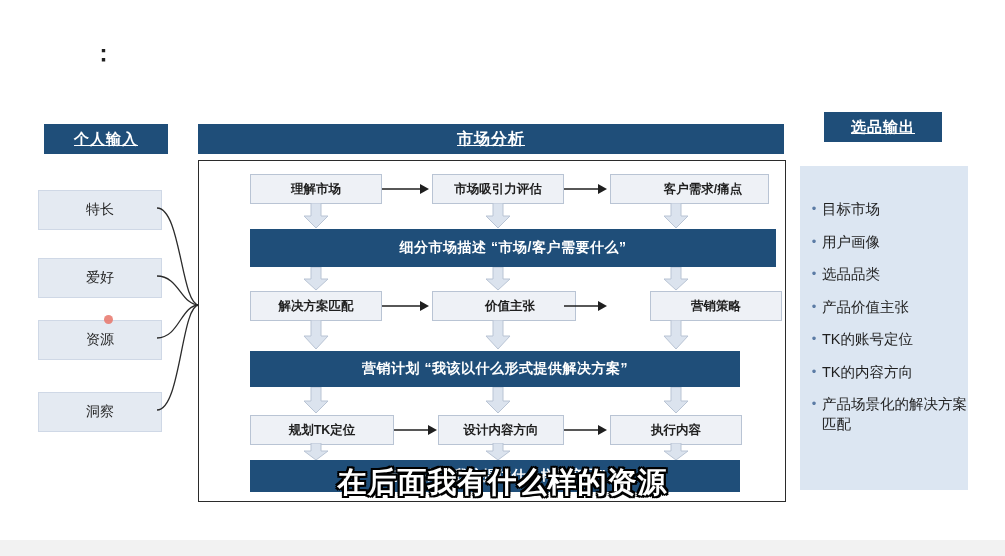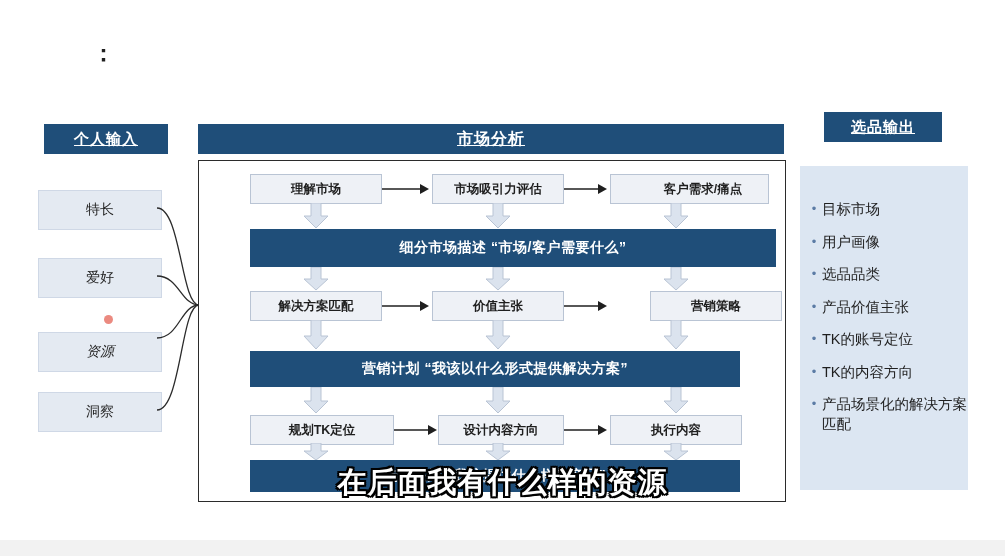--- a/index.html
+++ b/index.html
@@ -68,21 +68,21 @@
     background: #e4eaf2;
     border: 1px solid #cfd8e6;
     display: flex;
     align-items: center;
     justify-content: center;
     font-size: 14px;
     color: #1f1f1f;
   }
   #in-0 { top: 190px; }
   #in-1 { top: 258px; }
-  #in-2 { top: 332px; font-style: italic; }
+  #in-2 { top: 320px; }
   #in-3 { top: 392px; }
 
   
   #cursor-dot {
     position: absolute;
     left: 104px;
     top: 315px;
     width: 9px;
     height: 9px;
     border-radius: 50%;
@@ -135,21 +135,21 @@
   }
 
   
   #b-r1-c1 { left: 250px; top: 174px; width: 130px; height: 28px; }
   #b-r1-c2 { left: 432px; top: 174px; width: 130px; height: 28px; }
   #b-r1-c3 { left: 610px; top: 174px; width: 130px; height: 28px; padding-left: 27px; }
   
   #bar-1   { left: 250px; top: 229px; width: 526px; height: 38px; }
   
   #b-r3-c1 { left: 250px; top: 291px; width: 130px; height: 28px; }
-  #b-r3-c2 { left: 432px; top: 291px; width: 130px; height: 28px; }
+  #b-r3-c2 { left: 432px; top: 291px; width: 130px; height: 28px; padding-left: 12px; }
   #b-r3-c3 { left: 610px; top: 291px; width: 130px; height: 28px; margin-left: 40px; }
   
   #bar-2   { left: 250px; top: 351px; width: 490px; height: 36px; }
   
   #b-r5-c1 { left: 250px; top: 415px; width: 142px; height: 28px; }
   #b-r5-c2 { left: 438px; top: 415px; width: 124px; height: 28px; }
   #b-r5-c3 { left: 610px; top: 415px; width: 130px; height: 28px; }
   
   #bar-3   { left: 250px; top: 460px; width: 490px; height: 32px; }
 

